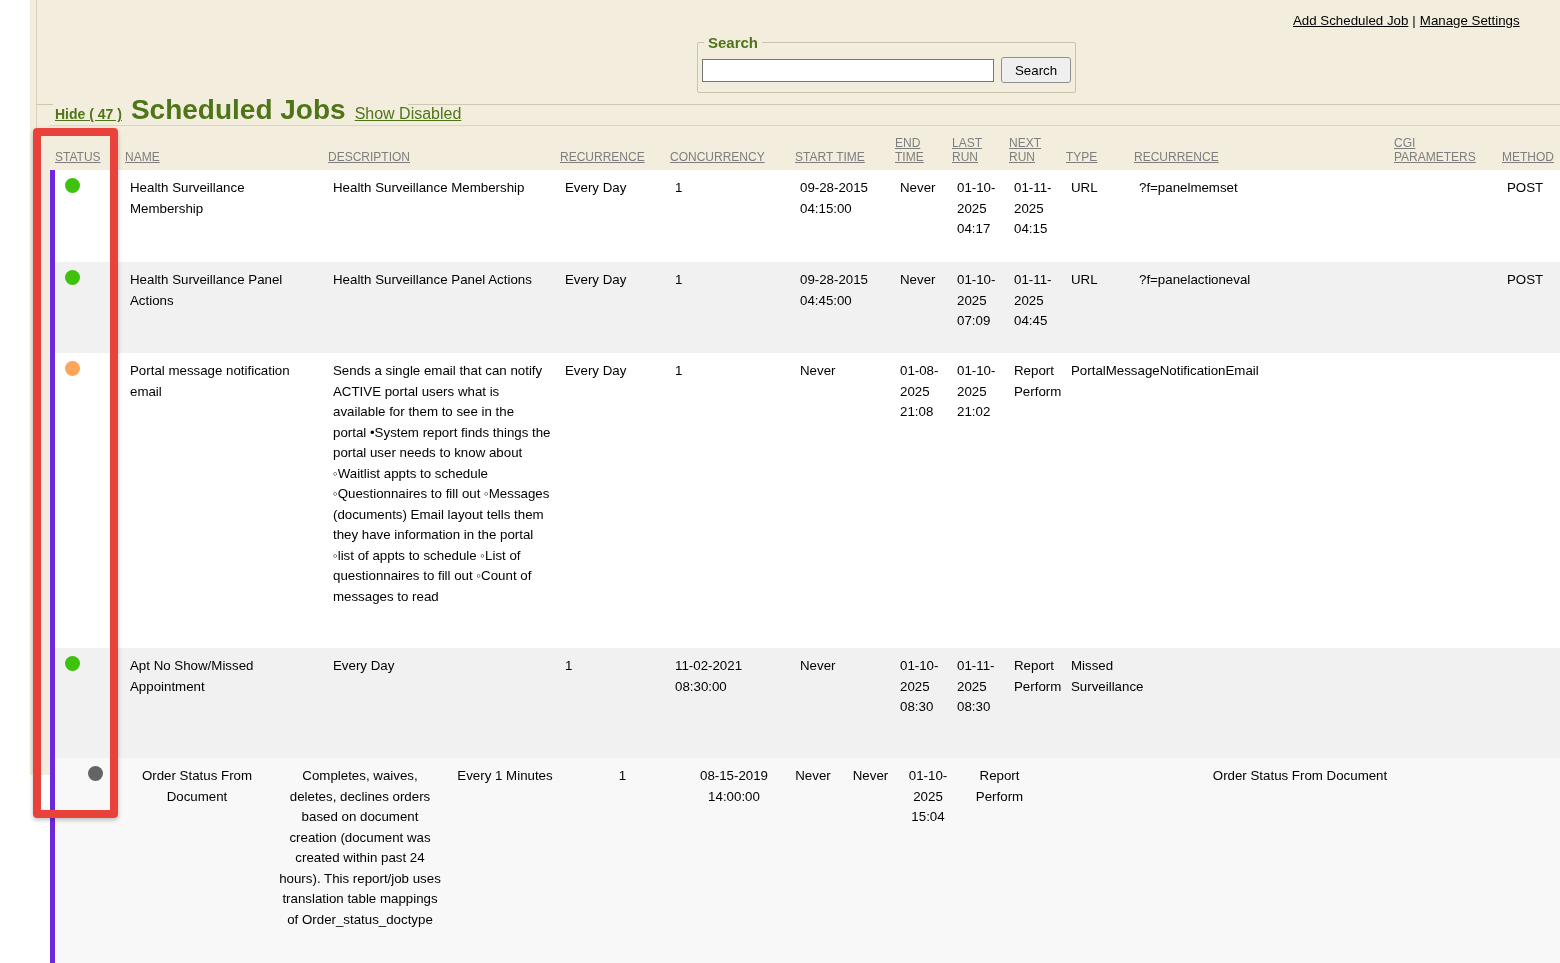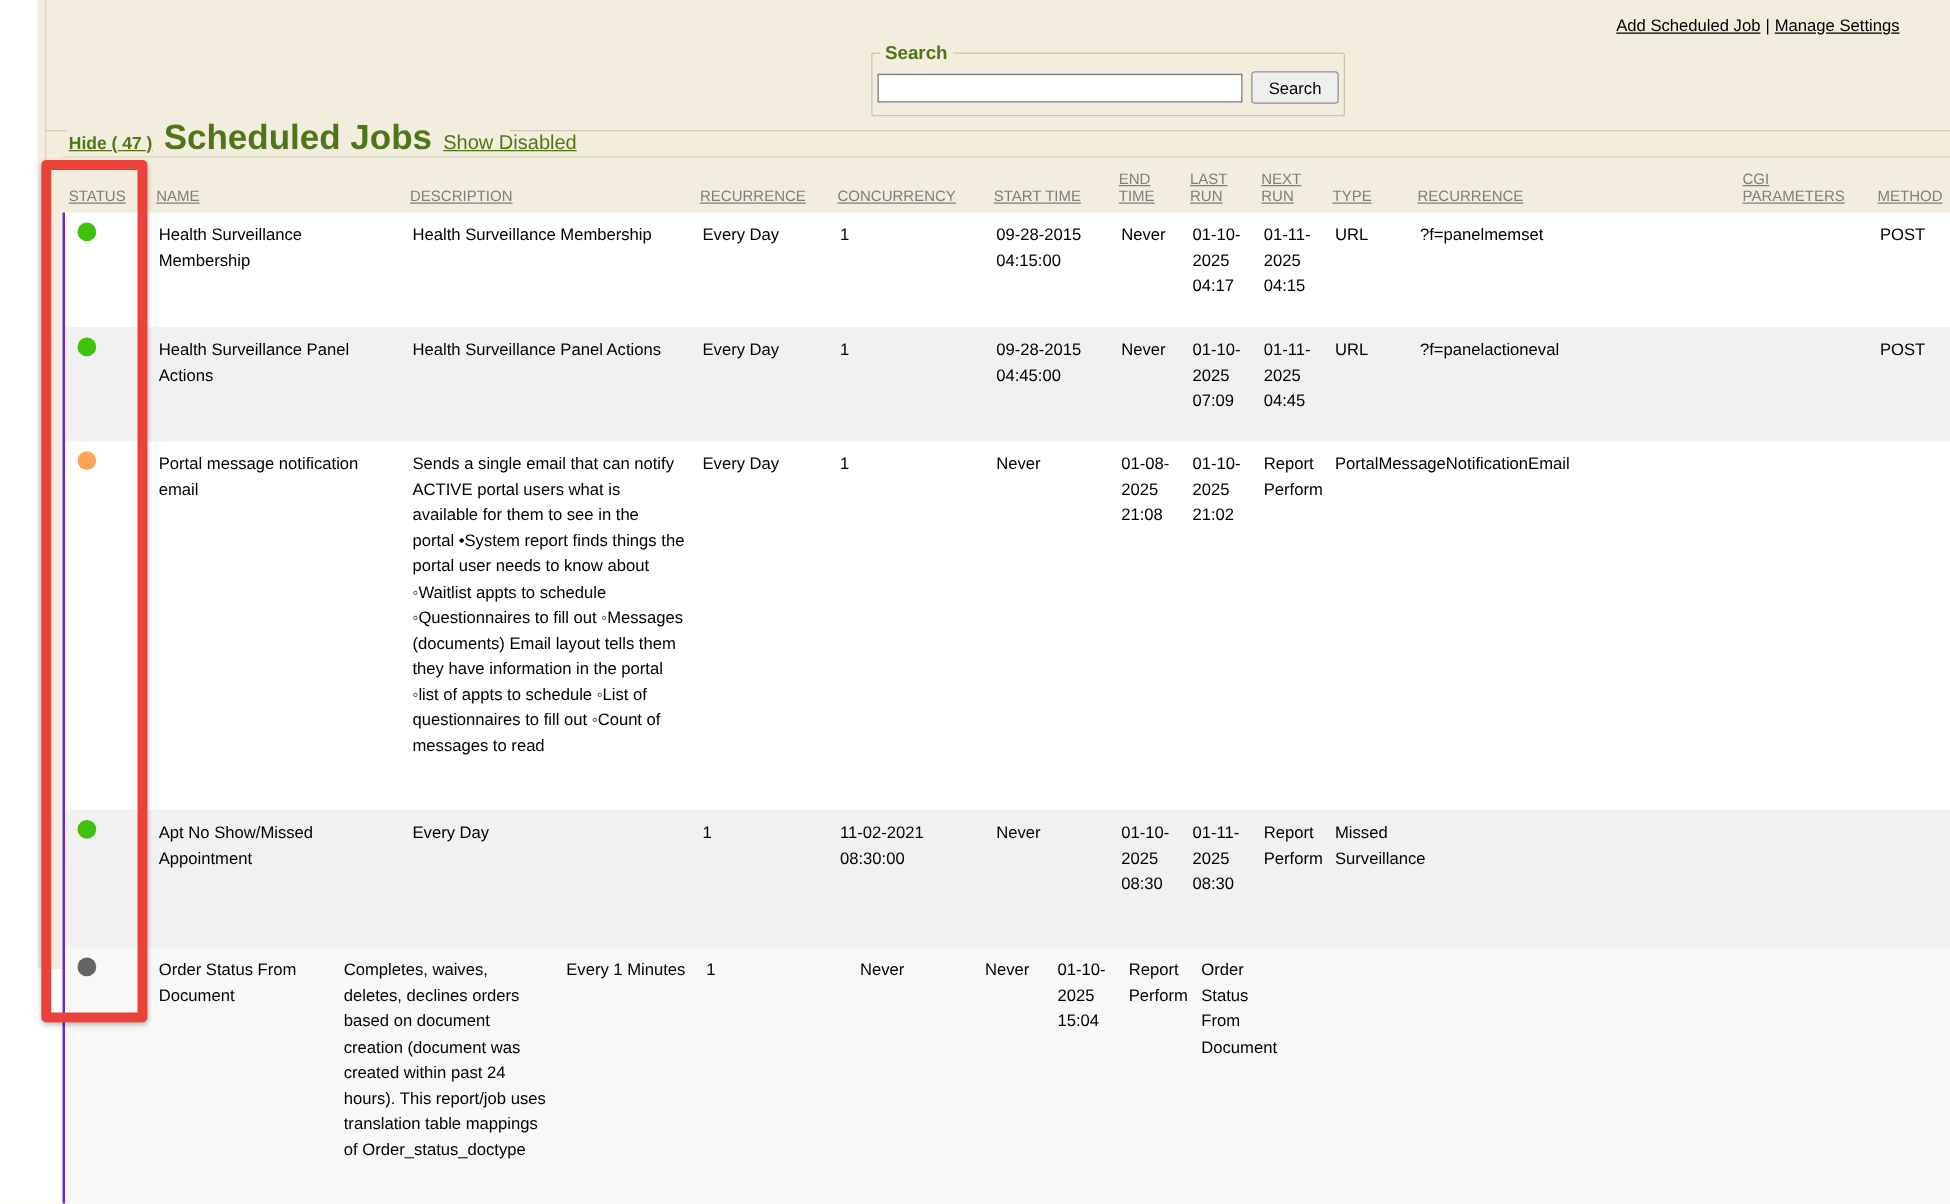--- a/index.html
+++ b/index.html
@@ -34,29 +34,30 @@
   .section-line { position:absolute; top:104px; left:408px; right:0; height:1px; background:#cfc9b1; z-index:4; }
   .section-line-left { position:absolute; top:104px; left:36px; width:17px; height:1px; background:#cfc9b1; z-index:4; }
 
   
   #thead {
     position:absolute; left:50px; top:125px; width:1510px; height:45px; z-index:3;
     display:grid; align-items:end; border-top:1px solid #dcd6c1;
     grid-template-columns:70px 203px 232px 110px 125px 100px 57px 57px 57px 68px 260px 108px 63px;
   }
   .hcell { padding:0 6px 6px 5px; font-size:12px; line-height:14px; color:#7e7e7e; text-decoration:underline; cursor:pointer; }
-  #tbody { position:absolute; left:50px; top:170px; width:1510px; z-index:3; border-left:2px solid #6d28d9; }
+  #tbody { position:absolute; left:50px; top:170px; width:1510px; z-index:3; border-left:5px solid #6d28d9; }
   .trow {
     display:grid; background:#fff;
     grid-template-columns:70px 203px 232px 110px 125px 100px 57px 57px 57px 68px 260px 108px 63px;
   }
   .trow:nth-child(even) { background:#f1f1f1; }
   .trow.compact {
     grid-template-columns:70px 148px 178px 112px 123px 100px 58px 57px 58px 85px 1fr;
     background:#f8f8f8;
+    text-align:center;
   }
   .cell { padding:8px 9px 0 5px; font-size:13.3px; line-height:20.5px; }
   .status-cell { padding:8px 0 0 10px; }
   .dot { display:inline-block; width:15px; height:15px; border-radius:50%; background:#999; cursor:pointer; }
 
   
   #annotation {
     position:absolute; left:33px; top:128px; width:85px; height:690px;
     border:8px solid #e8423b; border-radius:4px;
     box-shadow:0 2px 4px rgba(0,0,0,0.25);
@@ -162,20 +163,21 @@
       <div class="cell">Missed Surveillance</div>
       <div class="cell"></div>
       <div class="cell"></div>
     </div>
     <div class="trow compact" style="min-height: 205px;">
       <div class="cell status-cell"><span class="dot" style="background: rgb(100, 100, 100);"></span></div>
       <div class="cell">Order Status From Document</div>
       <div class="cell">Completes, waives, deletes, declines orders based on document creation (document was created within past 24 hours). This report/job uses translation table mappings of Order_status_doctype</div>
       <div class="cell">Every 1 Minutes</div>
       <div class="cell">1</div>
+      <div class="cell">08-15-2019 14:00:00</div>
       <div class="cell">Never</div>
       <div class="cell">Never</div>
       <div class="cell">01-10-2025 15:04</div>
       <div class="cell">Report Perform</div>
       <div class="cell">Order Status From Document</div>
       <div class="cell"></div>
     </div>
   </div>
 
 <div id="annotation" style="border-color: rgb(232, 66, 59);"></div>

